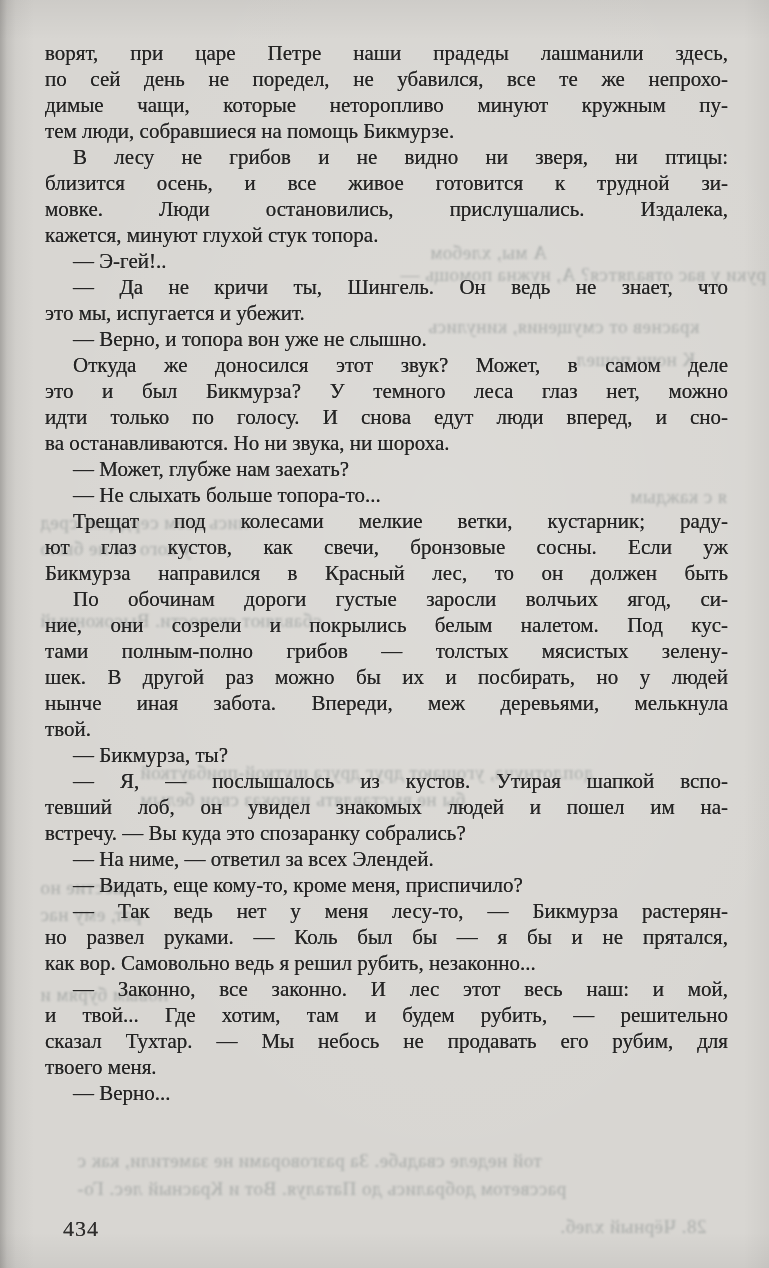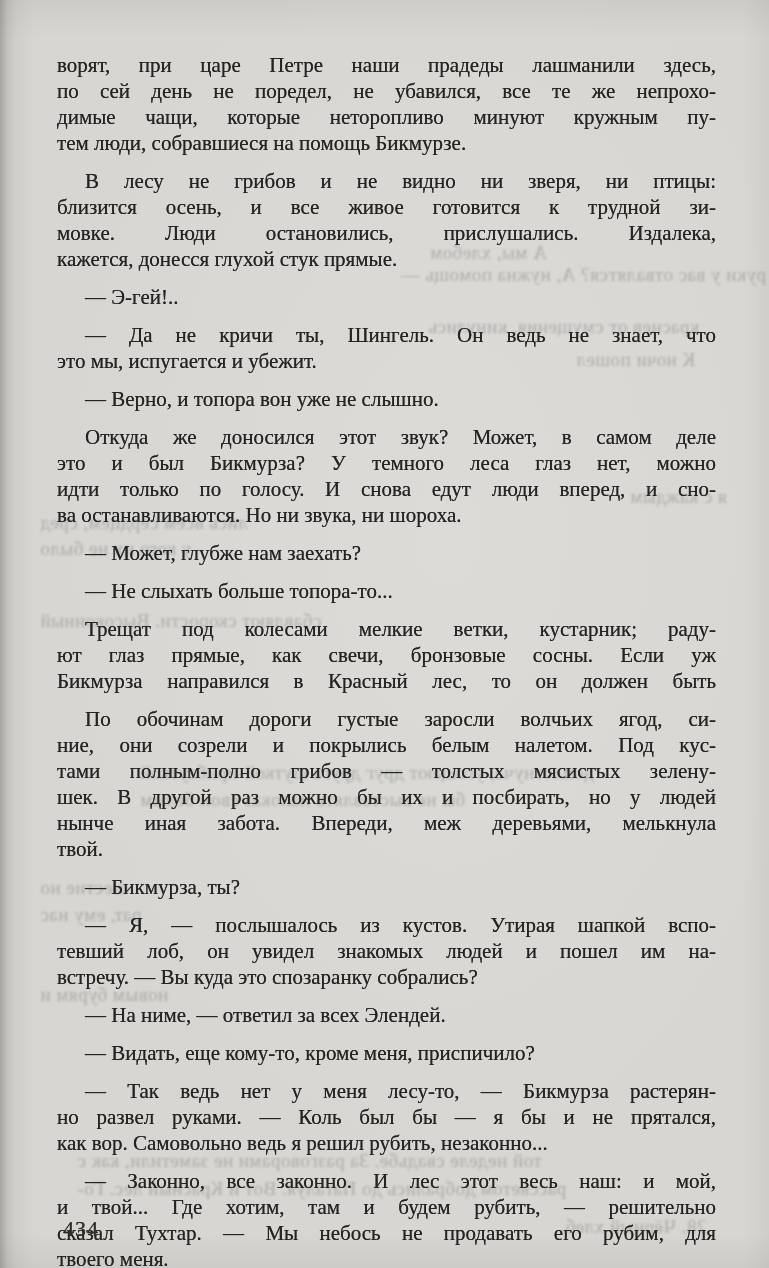--- a/index.html
+++ b/index.html
@@ -36,21 +36,21 @@
     position: absolute;
     left: 45px;
     top: 40px;
     width: 683px;
     z-index: 2;
     color: #242424;
     font-size: 21px;
     line-height: 26px;
     text-shadow: 0 0 0.5px rgba(36,36,36,0.85);
   }
-  .paragraph { margin: 12px; }
+  .paragraph { margin: 0; }
   .line {
     text-align: justify;
     text-align-last: justify;
     height: 26px;
     overflow: visible;
     white-space: normal;
   }
   .line.para-end { text-align-last: left; }
   .line.indent { text-indent: 28px; }
 
@@ -91,21 +91,21 @@
       <div class="paragraph">
         <div class="line">ворят, при царе Петре наши прадеды лашманили здесь,</div>
         <div class="line">по сей день не поредел, не убавился, все те же непрохо-</div>
         <div class="line">димые чащи, которые неторопливо минуют кружным пу-</div>
         <div class="line para-end">тем люди, собравшиеся на помощь Бикмурзе.</div>
       </div>
       <div class="paragraph">
         <div class="line indent">В лесу не грибов и не видно ни зверя, ни птицы:</div>
         <div class="line">близится осень, и все живое готовится к трудной зи-</div>
         <div class="line">мовке. Люди остановились, прислушались. Издалека,</div>
-        <div class="line para-end">кажется, донесся глухой стук прямые.</div>
+        <div class="line para-end">кажется, минуют глухой стук топора.</div>
       </div>
       <div class="paragraph">
         <div class="line indent para-end">— Э-гей!..</div>
       </div>
       <div class="paragraph">
         <div class="line indent">— Да не кричи ты, Шингель. Он ведь не знает, что</div>
         <div class="line para-end">это мы, испугается и убежит.</div>
       </div>
       <div class="paragraph">
         <div class="line indent para-end">— Верно, и топора вон уже не слышно.</div>
@@ -117,21 +117,21 @@
         <div class="line para-end">ва останавливаются. Но ни звука, ни шороха.</div>
       </div>
       <div class="paragraph">
         <div class="line indent para-end">— Может, глубже нам заехать?</div>
       </div>
       <div class="paragraph">
         <div class="line indent para-end">— Не слыхать больше топора-то...</div>
       </div>
       <div class="paragraph">
         <div class="line indent">Трещат под колесами мелкие ветки, кустарник; раду-</div>
-        <div class="line">ют глаз прямые, как свечи, бронзовые сосны. Если уж</div>
+        <div class="line">ют глаз кустов, как свечи, бронзовые сосны. Если уж</div>
         <div class="line">Бикмурза направился в Красный лес, то он должен быть</div>
       </div>
       <div class="paragraph">
         <div class="line indent">По обочинам дороги густые заросли волчьих ягод, си-</div>
         <div class="line">ние, они созрели и покрылись белым налетом. Под кус-</div>
         <div class="line">тами полным-полно грибов — толстых мясистых зелену-</div>
         <div class="line">шек. В другой раз можно бы их и посбирать, но у людей</div>
         <div class="line">нынче иная забота. Впереди, меж деревьями, мелькнула</div>
         <div class="line para-end">твой.</div>
       </div>

